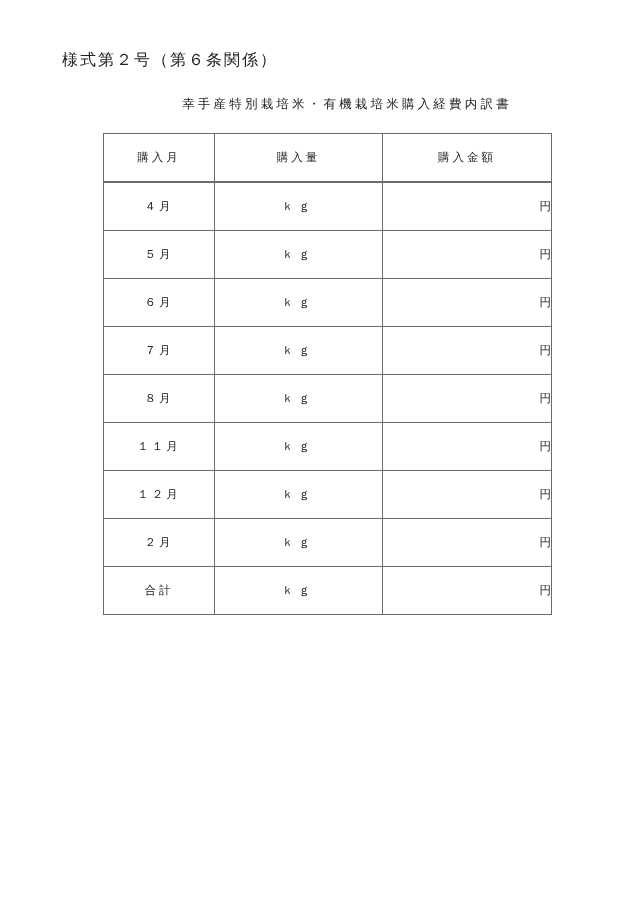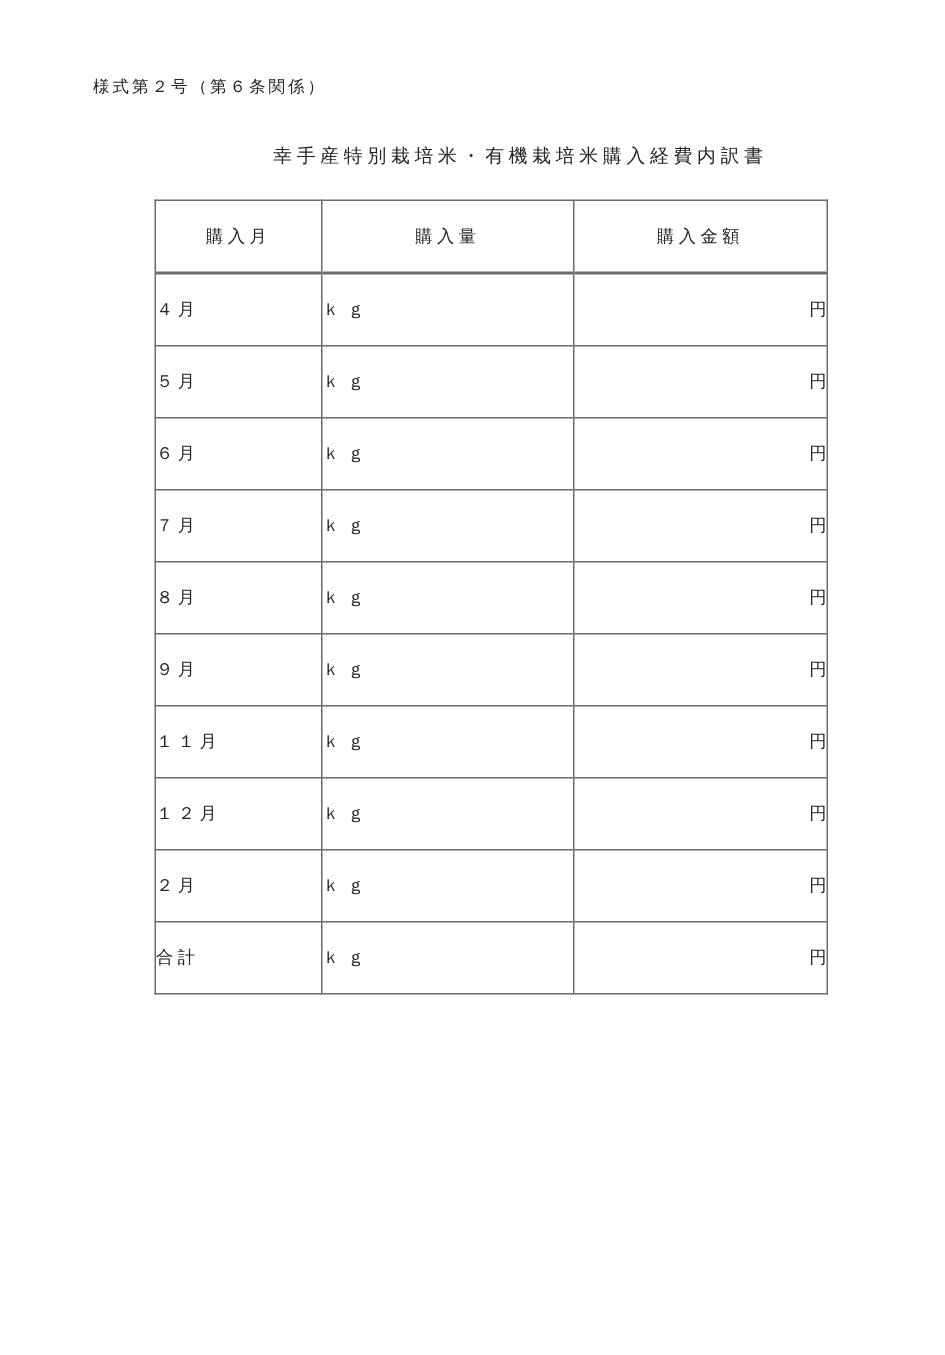--- a/index.html
+++ b/index.html
@@ -3,43 +3,43 @@
 <meta charset="utf-8">
 <style>
   html, body { margin: 0; padding: 0; background: #ffffff; }
   body {
     width: 630px; height: 903px; position: relative; overflow: hidden;
     font-family: "DejaVu Serif", "Liberation Serif", serif;
     color: #222222;
   }
   .form-label {
     position: absolute; left: 62px; top: 50px;
-    font-size: 11px; letter-spacing: 2px; white-space: nowrap; text-align: right;
+    font-size: 16px; letter-spacing: 2px; white-space: nowrap; text-align: right;
   }
   .doc-title {
     position: absolute; left: 0; width: 630px; top: 96px; text-align: center;
     font-size: 12.5px; letter-spacing: 3.2px; white-space: nowrap; margin-left: 32px;
   }
   table.breakdown {
     position: absolute; left: 103px; top: 133px;
     width: 448px; border-collapse: collapse; table-layout: fixed;
     font-size: 11.5px;
   }
   table.breakdown col.c1 { width: 111px; }
   table.breakdown col.c2 { width: 168px; }
   table.breakdown col.c3 { width: 169px; }
   table.breakdown td, table.breakdown th {
     border: 1px solid #6b6b6b; padding: 0; height: 47px; font-weight: normal;
     white-space: nowrap;
   }
   table.breakdown th { height: 47px; letter-spacing: 3px; }
   table.breakdown tr.header-row th { border-bottom: 2.5px solid #6b6b6b; }
   table.breakdown tr.pre-total td { border-bottom: 2.5px solid #6b6b6b; }
-  td.month { letter-spacing: 3px; }
-  td.qty { text-align: left; padding-right: 34px; letter-spacing: 5px; }
+  td.month { text-align: center; letter-spacing: 3px; }
+  td.qty { text-align: center; padding-right: 34px; letter-spacing: 5px; }
   td.amt { text-align: right; padding-right: 31px; }
 </style>
 </head>
 <body>
 
 <div class="form-label">様式第２号（第６条関係）</div>
 <div class="doc-title">幸手産特別栽培米・有機栽培米購入経費内訳書</div>
 
 <table class="breakdown">
   <colgroup>
@@ -72,25 +72,20 @@
     <td class="month">７月</td>
     <td class="qty">ｋｇ</td>
     <td class="amt">円</td>
   </tr>
   <tr>
     <td class="month">８月</td>
     <td class="qty">ｋｇ</td>
     <td class="amt">円</td>
   </tr>
   <tr>
-    <td class="month">９月</td>
-    <td class="qty">ｋｇ</td>
-    <td class="amt">円</td>
-  </tr>
-  <tr>
     <td class="month">１１月</td>
     <td class="qty">ｋｇ</td>
     <td class="amt">円</td>
   </tr>
   <tr>
     <td class="month">１２月</td>
     <td class="qty">ｋｇ</td>
     <td class="amt">円</td>
   </tr>
   <tr>

